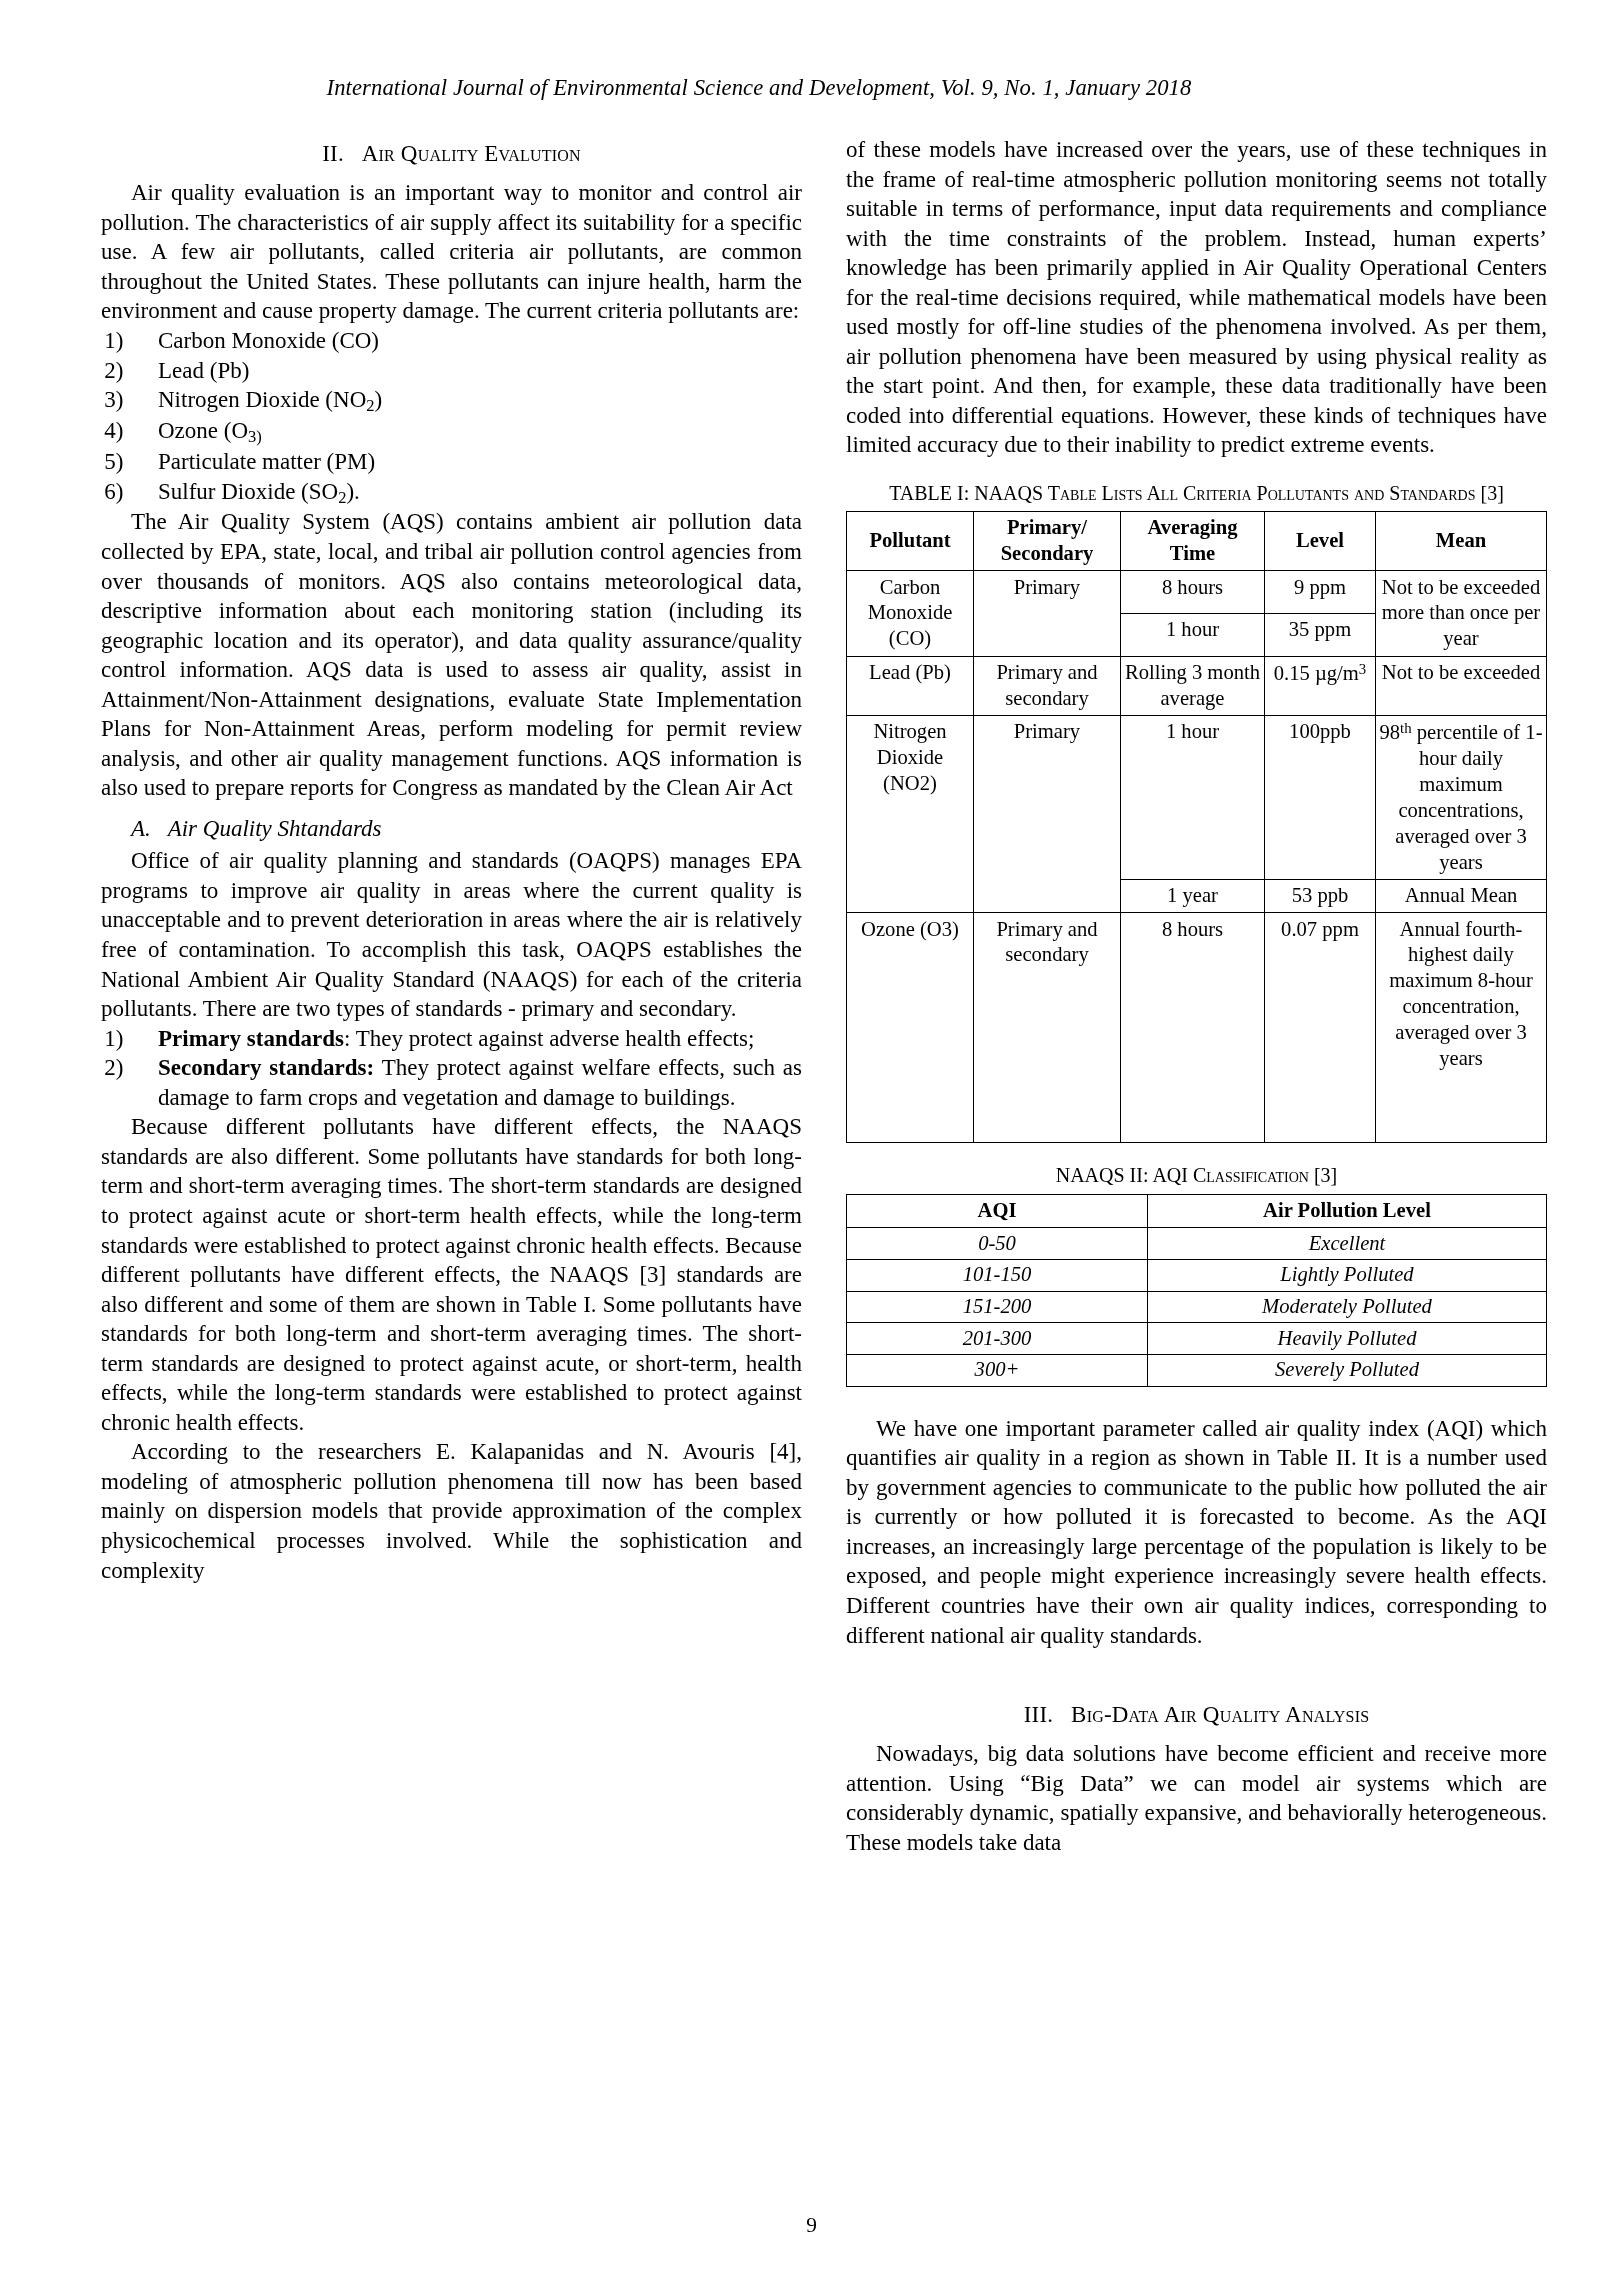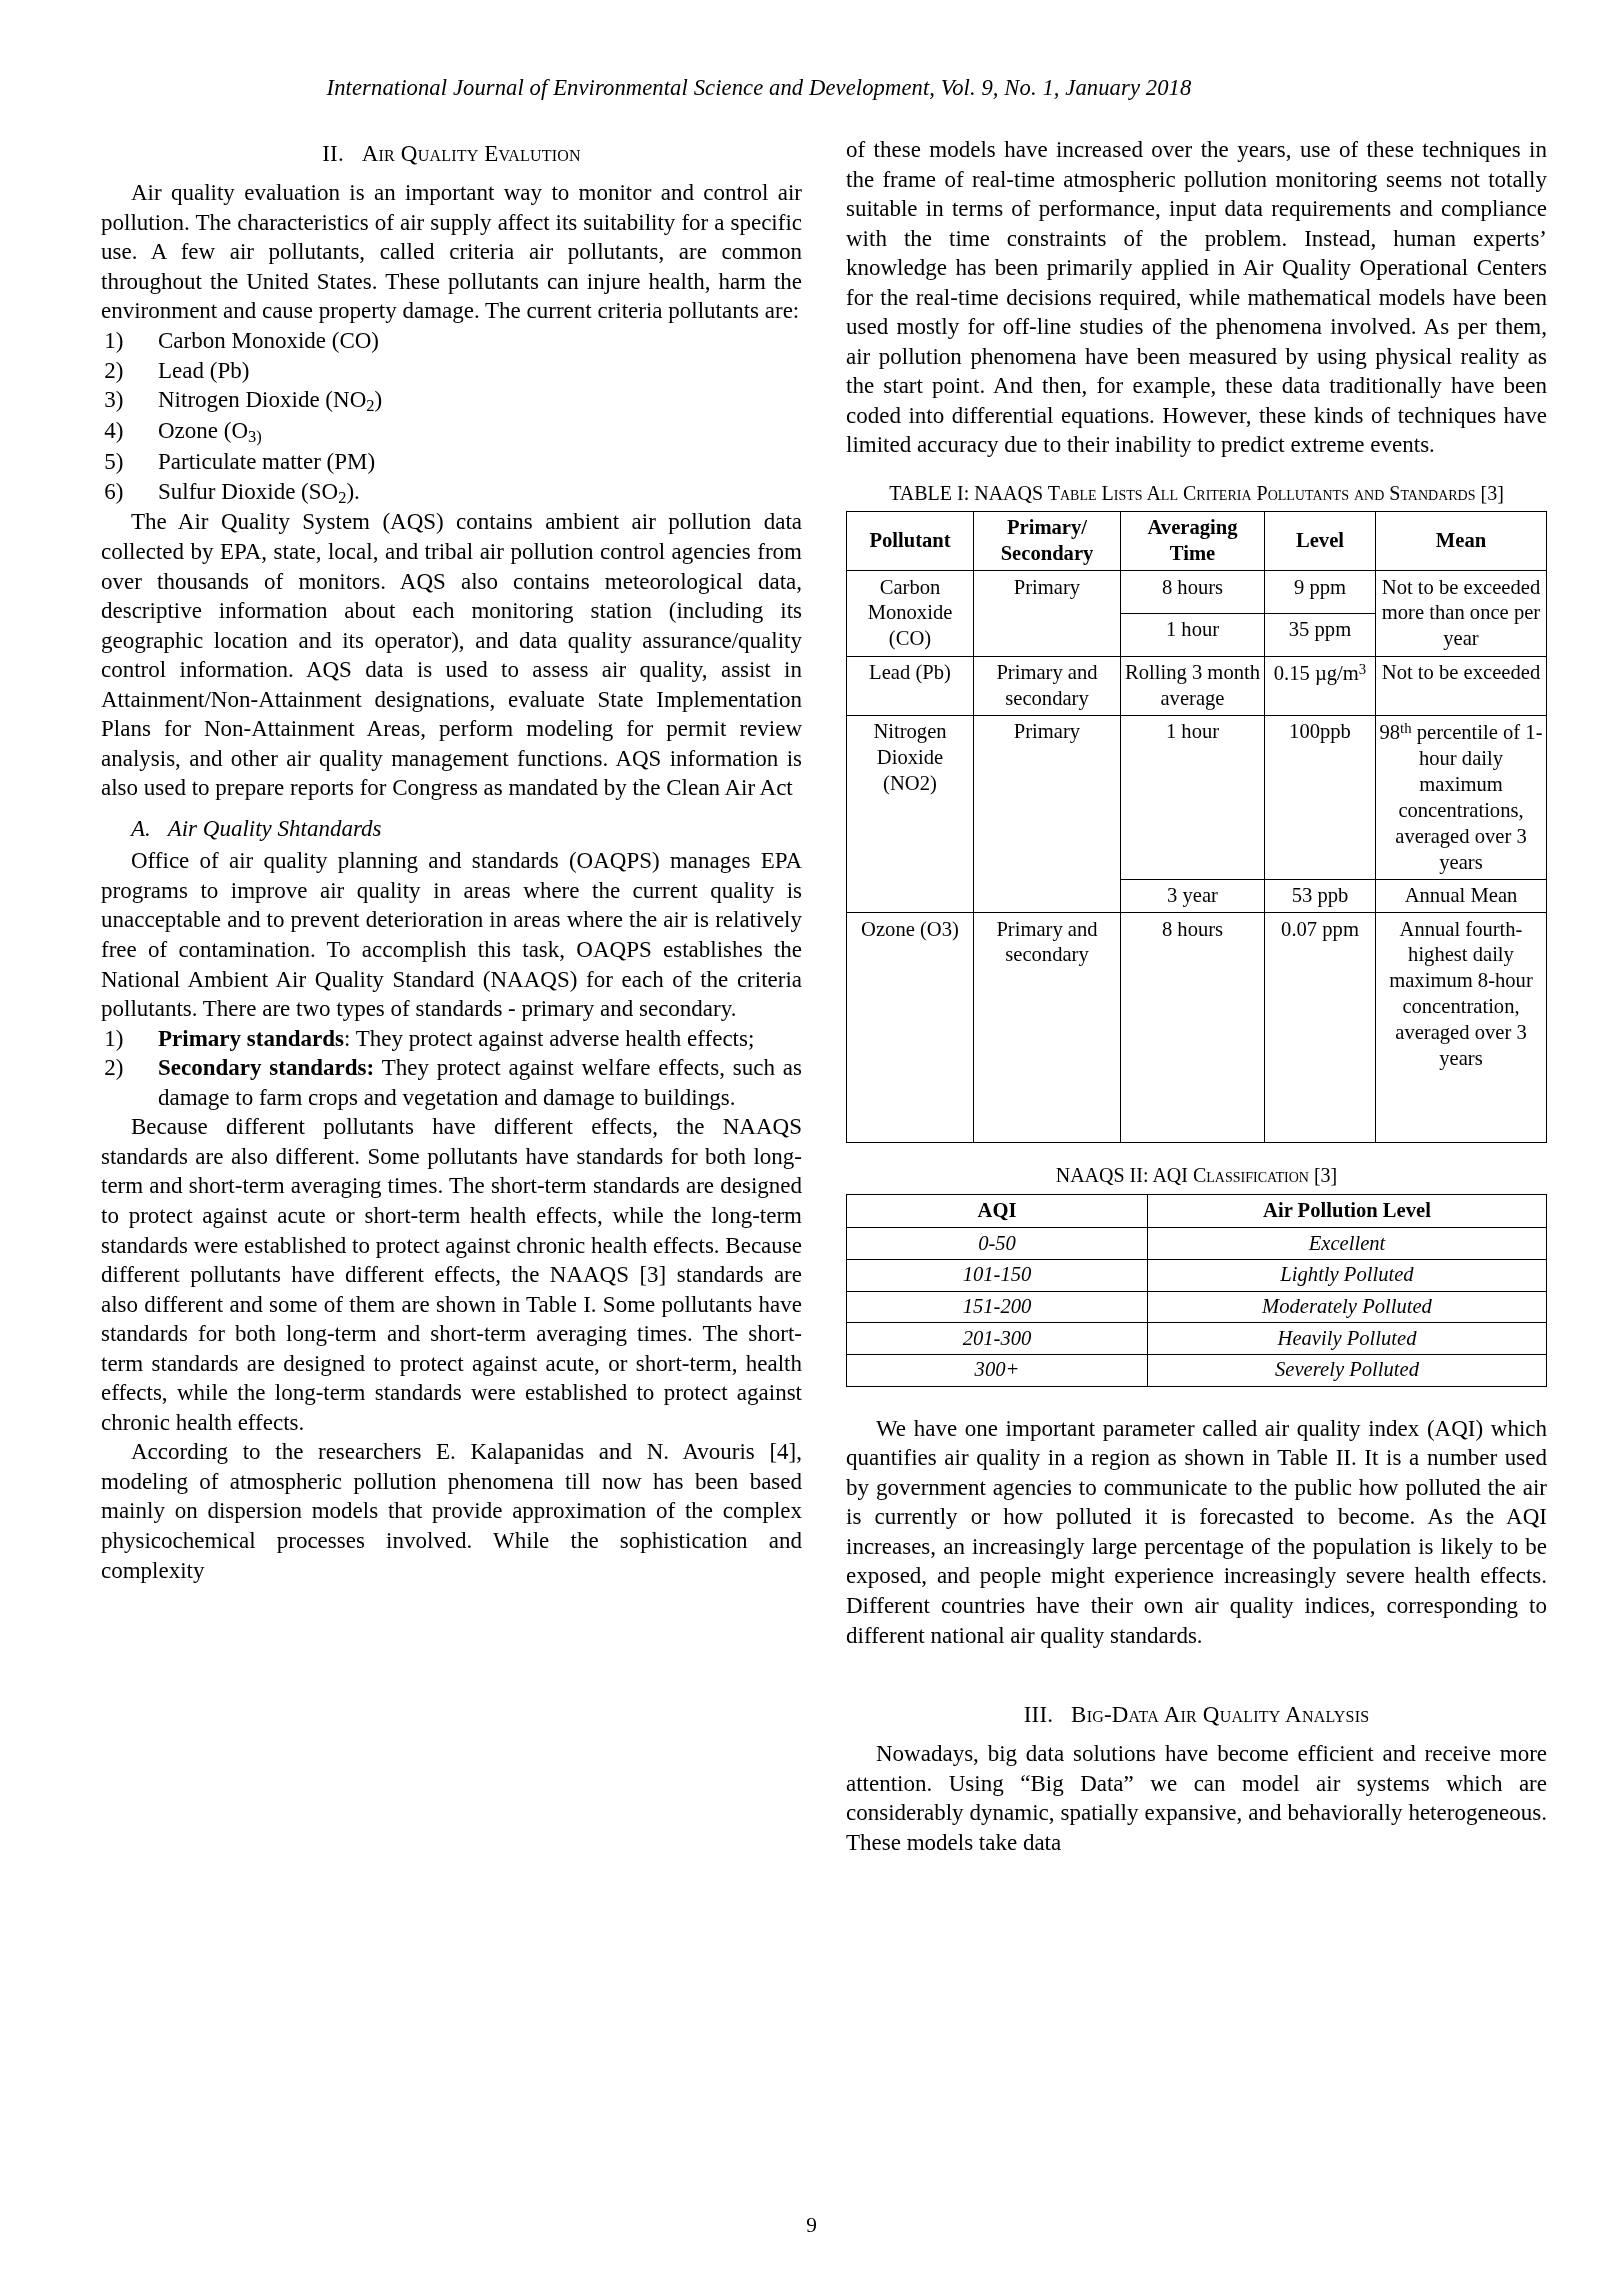--- a/index.html
+++ b/index.html
@@ -237,21 +237,21 @@
           </tr>
 
           <tr>
             <td rowspan="2">Nitrogen Dioxide (NO2)</td>
             <td rowspan="2">Primary</td>
             <td>1 hour</td>
             <td>100ppb</td>
             <td>98<sup>th</sup> percentile of 1-hour daily maximum concentrations, averaged over 3 years</td>
           </tr>
           <tr>
-            <td>3 year</td>
+            <td>1 year</td>
             <td>53 ppb</td>
             <td>Annual Mean</td>
           </tr>
 
           <tr>
             <td style="height:222px">Ozone (O3)</td>
             <td>Primary and secondary</td>
             <td>8 hours</td>
             <td>0.07 ppm</td>
             <td>Annual fourth-highest daily maximum 8-hour concentration, averaged over 3 years</td>

